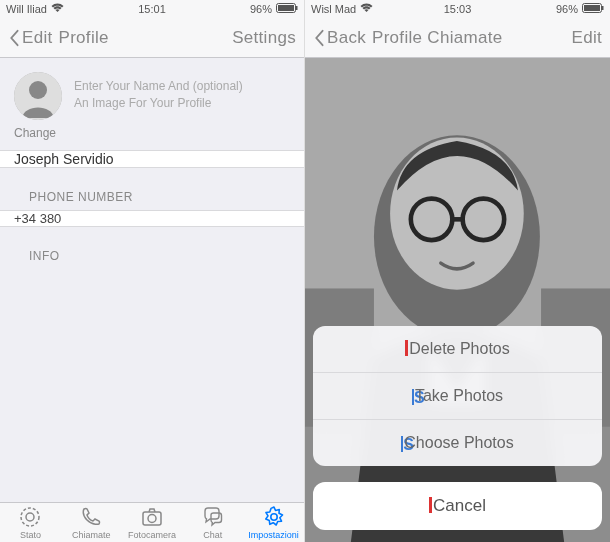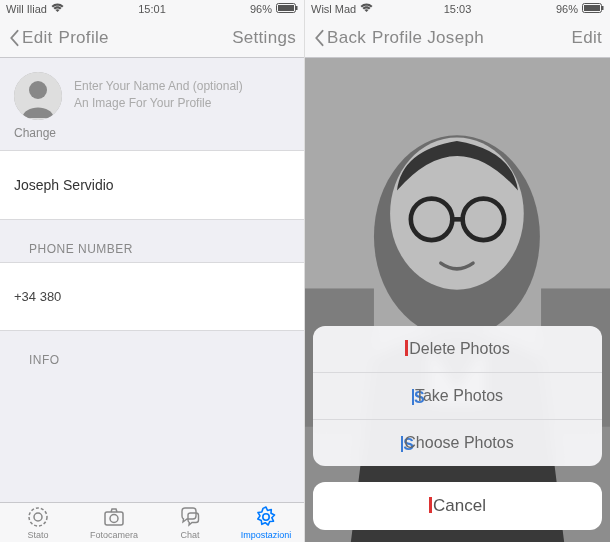--- a/index.html
+++ b/index.html
@@ -16,21 +16,21 @@
 .nav-spacer { width: 6px; }
 .nav-title { font-weight: 300; }
 
 .content { flex: 1; overflow: hidden; }
 .profile-header { display: flex; align-items: flex-start; padding: 14px 14px 6px 14px; }
 .avatar { width: 48px; height: 48px; border-radius: 50%; background: #bbb; display: flex; align-items: center; justify-content: center; overflow: hidden; }
 .avatar svg { width: 48px; height: 48px; }
 .profile-hint { flex: 1; padding: 6px 0 0 12px; color: #aaa; font-size: 12px; line-height: 1.4; }
 .change-link { padding: 0 0 10px 14px; color: #888; font-size: 12px; text-transform: capitalize; }
 
-.cell { background: #fff; border-top: 1px solid #d9d9dc; border-bottom: 1px solid #d9d9dc; padding: 26px 14px; font-size: 14px; color: #333; display: flex; align-items: center; justify-content: space-between; }
+.cell { background: #fff; border-top: 1px solid #d9d9dc; border-bottom: 1px solid #d9d9dc; padding: 0 14px; font-size: 14px; color: #333; display: flex; align-items: center; justify-content: space-between; }
 .cell.small { font-size: 13px; color: #444; }
 .section-label { padding: 22px 14px 6px 29px; color: #888; font-size: 12px; letter-spacing: 0.5px; }
 .chevron { color: #c7c7cc; }
 
 .tab-bar { height: 40px; background: #f7f7f8; border-top: 1px solid #c8c8cc; display: flex; }
 .tab { flex: 1; display: flex; flex-direction: column; align-items: center; justify-content: center; gap: 1px; color: #888; font-size: 9px; }
 .tab.active { color: #007aff; }
 .tab svg { width: 24px; height: 24px; }
 
 
@@ -119,20 +119,26 @@
     <div class="tab-bar">
       <div class="tab">
         <svg viewBox="0 0 24 24">
             <circle cx="12" cy="12" r="9" fill="none" stroke="currentColor" stroke-width="1.5" stroke-dasharray="3 2"></circle>
             <circle cx="12" cy="12" r="4" fill="none" stroke="currentColor" stroke-width="1.5"></circle>
           </svg>
         <span>Stato</span>
       </div>
       <div class="tab">
         <svg viewBox="0 0 24 24">
+            <path d="M5 4 C5 4 7 3 8 4 L10 8 L8 10 C9 13 11 15 14 16 L16 14 L20 16 C21 17 20 19 20 19 C20 19 14 21 8 15 C2 9 5 4 5 4 Z" fill="none" stroke="currentColor" stroke-width="1.5"></path>
+          </svg>
+        <span>Chiamate</span>
+      </div>
+      <div class="tab">
+        <svg viewBox="0 0 24 24">
             <rect x="3" y="7" width="18" height="13" rx="2" fill="none" stroke="currentColor" stroke-width="1.5"></rect>
             <circle cx="12" cy="13.5" r="4" fill="none" stroke="currentColor" stroke-width="1.5"></circle>
             <path d="M9 7 L10 4 L14 4 L15 7" fill="none" stroke="currentColor" stroke-width="1.5"></path>
           </svg>
         <span>Fotocamera</span>
       </div>
       <div class="tab">
         <svg viewBox="0 0 24 24">
             <path d="M4 6 C4 4 5 3 7 3 L15 3 C17 3 18 4 18 6 L18 11 C18 13 17 14 15 14 L9 14 L5 17 L5.5 14 C4.5 13.5 4 12.5 4 11 Z" fill="none" stroke="currentColor" stroke-width="1.4"></path>
             <path d="M10 10 L10 10 C10 8.5 11 8 12.5 8 L18 8 C19.5 8 20.5 9 20.5 10.5 L20.5 15 C20.5 16.5 19.5 17.5 18 17.5 L14 17.5 L11 20 L11.3 17.5 C10.5 17 10 16 10 15 Z" fill="none" stroke="currentColor" stroke-width="1.4"></path>
@@ -173,21 +179,21 @@
     </div>
 
     <div class="nav-bar">
       <div class="nav-back">
         <svg viewBox="0 0 12 20">
             <path d="M10 2 L3 10 L10 18" stroke="#888" stroke-width="2" fill="none" stroke-linecap="round"></path>
           </svg>
         <span>Back</span>
       </div>
       <div class="nav-spacer"></div>
-      <span class="nav-title">Profile Joseph</span>
+      <span class="nav-title">Profile Chiamate</span>
       <div style="flex:1"></div>
       <span class="nav-title">Edit</span>
     </div>
 
     <div class="photo-view">
       <svg viewBox="0 0 305 420" preserveAspectRatio="xMidYMid slice">
         <rect width="305" height="420" fill="#b8b8b8"></rect>
         <rect x="0" y="260" width="305" height="160" fill="#9a9a9a"></rect>
         <rect x="20" y="200" width="60" height="120" fill="#888"></rect>
         <rect x="225" y="200" width="60" height="120" fill="#888"></rect>

